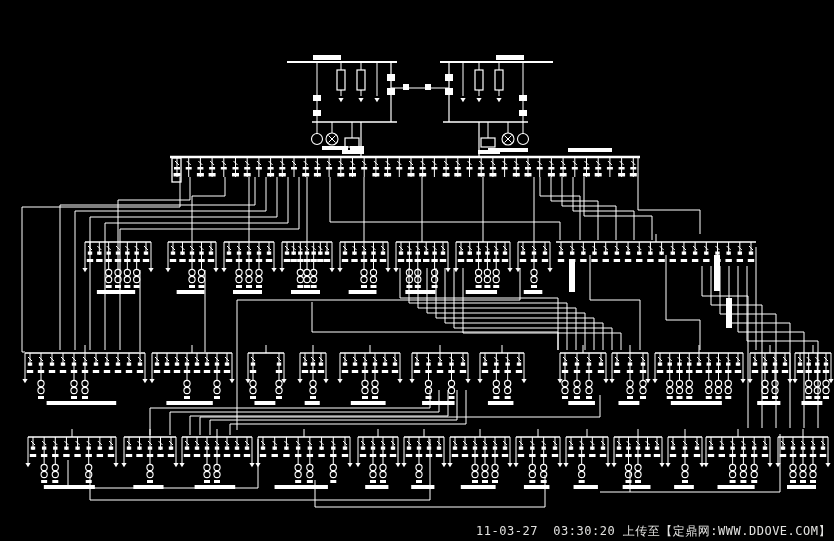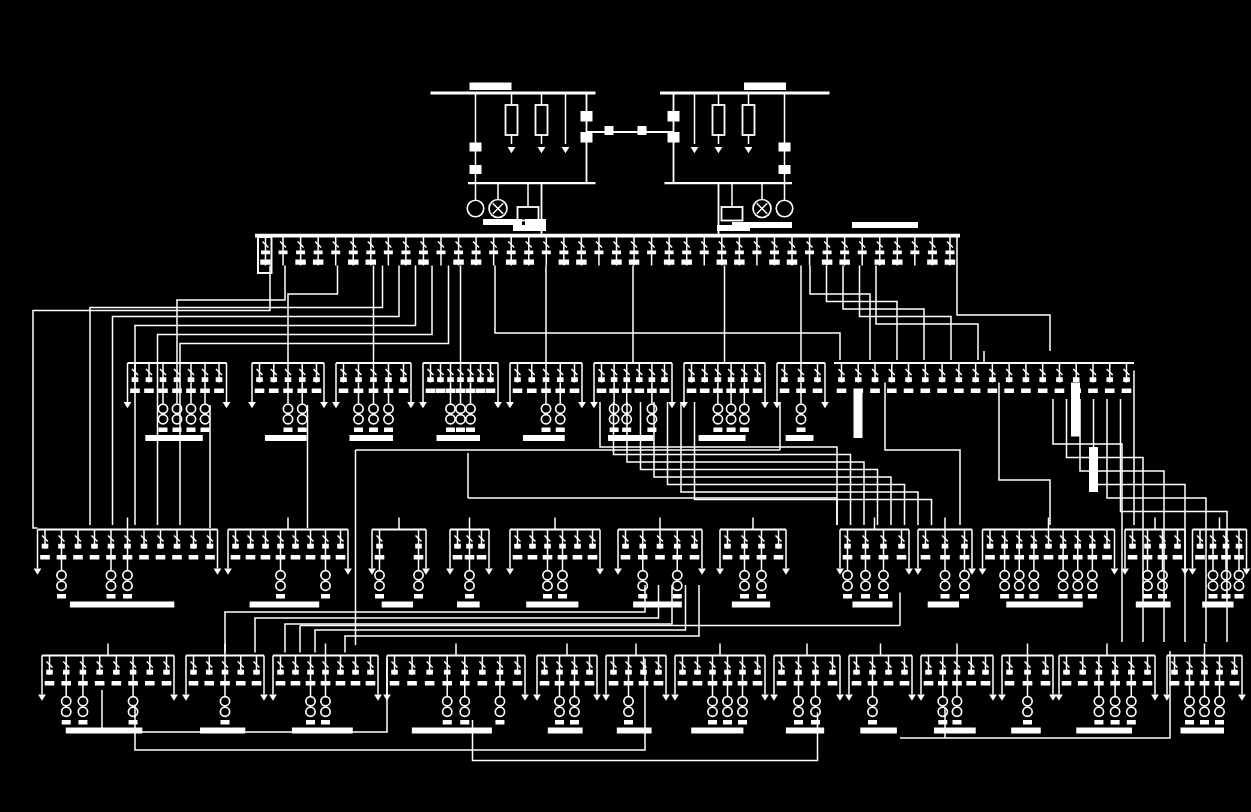--- a/index.html
+++ b/index.html
@@ -2168,13 +2168,14 @@
           </g>
           <rect x="787" y="485" width="28.999999999999996" height="4" fill="#ffffff"></rect>
         </g>
       </g>
       <g>
         <rect x="569" y="262" width="6" height="30" fill="#ffffff"></rect>
         <rect x="714" y="255" width="6" height="36" fill="#ffffff"></rect>
         <rect x="726" y="298" width="6" height="30" fill="#ffffff"></rect>
       </g>
     </svg>
+  <div class="watermark" style="color: rgb(226, 226, 224);">11-03-27  03:30:20 上传至【定鼎网:WWW.DDOVE.COM】</div>
 </div>
 
 </body></html>

